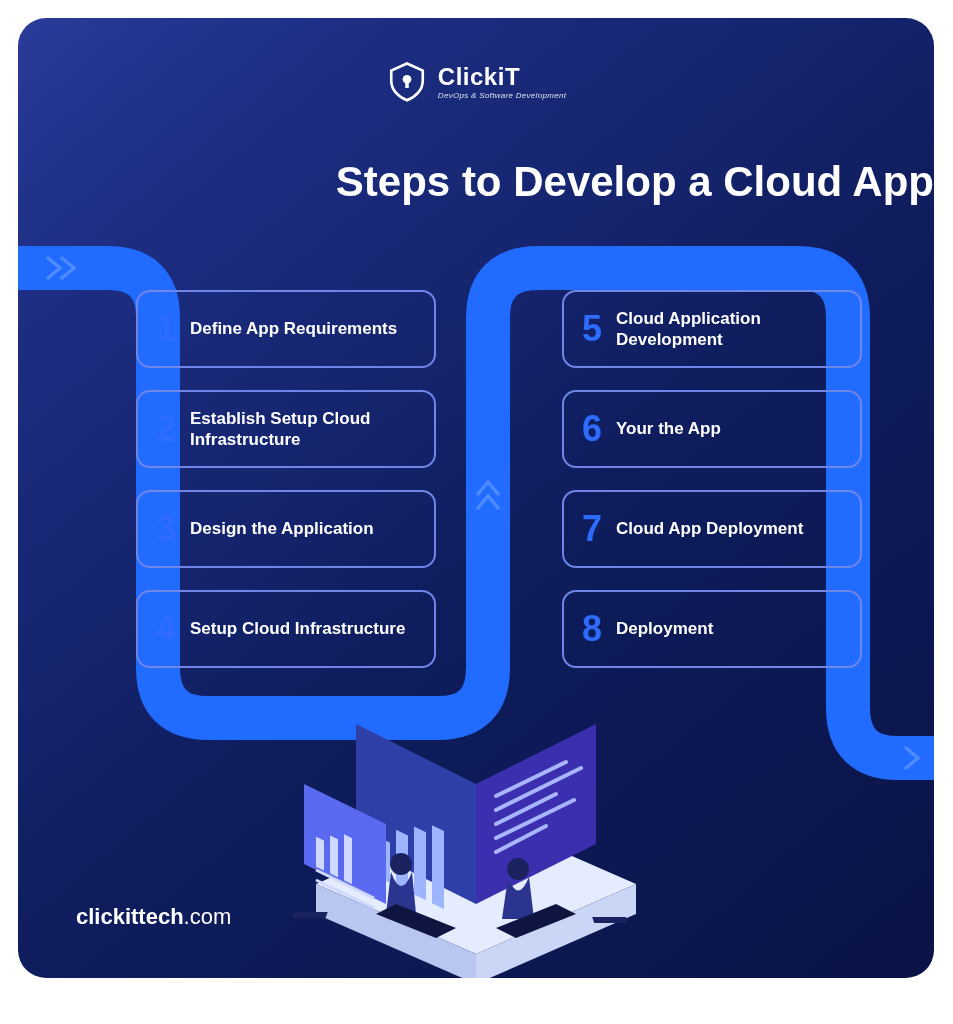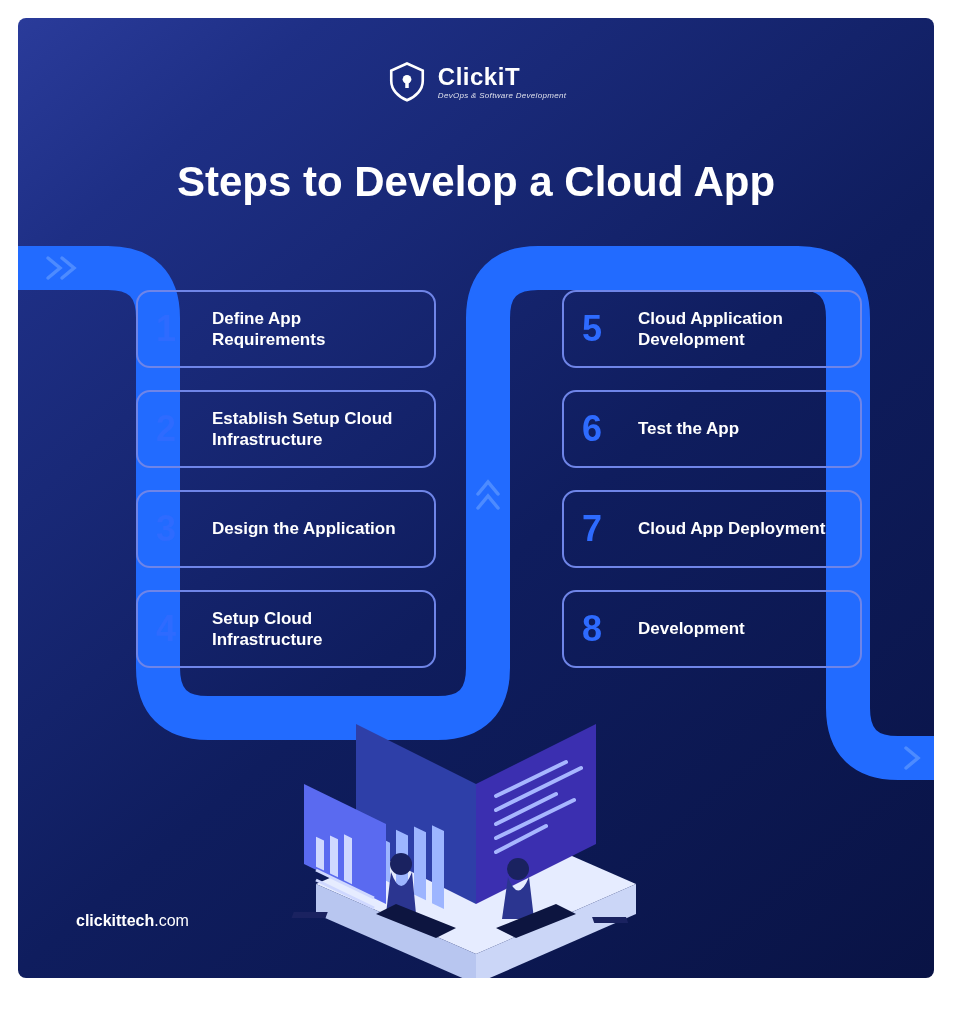--- a/index.html
+++ b/index.html
@@ -10,21 +10,21 @@
     height: 1024px;
     position: relative;
   }
   .card {
     position: absolute;
     top: 18px;
     left: 18px;
     width: 916px;
     height: 960px;
     background: linear-gradient(140deg, #2a3b9a 0%, #1e2f85 15%, #0f1d5e 55%, #091345 100%);
-    border-radius: 8px;
+    border-radius: 28px;
     overflow: hidden;
   }
   
   .flow-path {
     position: absolute;
     top: 0; left: 0;
     width: 916px; height: 960px;
     pointer-events: none;
   }
   
@@ -53,41 +53,41 @@
     font-size: 8px;
     letter-spacing: 0.3px;
     opacity: 0.85;
     font-style: italic;
   }
   
   .title {
     position: absolute;
     top: 140px;
     left: 0; right: 0;
-    text-align: center;
+    text-align: right;
     color: #ffffff;
     font-size: 42px;
     font-weight: 800;
   }
   
   .col {
     position: absolute;
     display: flex;
     flex-direction: column;
     gap: 22px;
   }
   .col-left { top: 272px; left: 118px; width: 300px; }
   .col-right { top: 272px; left: 544px; width: 300px; }
   .step {
     border: 2px solid #6f85e8;
     border-radius: 14px;
     padding: 12px 16px 12px 14px;
     display: flex;
     align-items: center;
-    gap: 32px;
+    gap: 10px;
     min-height: 78px;
   }
   .step-num {
     color: #2e6bff;
     font-size: 36px;
     font-weight: 800;
     line-height: 1;
     min-width: 28px;
     text-align: center;
   }
@@ -96,21 +96,21 @@
     font-size: 17px;
     font-weight: 700;
     line-height: 1.25;
   }
   
   .footer {
     position: absolute;
     bottom: 48px;
     left: 58px;
     color: #fff;
-    font-size: 16px;
+    font-size: 22px;
     font-weight: 400;
   }
   .footer b { font-weight: 800; }
   
   .illus {
     position: absolute;
     bottom: -26px;
     left: 50%;
     transform: translateX(-50%);
     width: 380px;
@@ -178,29 +178,29 @@
     </div>
   </div>
 
   <div class="col col-right">
     <div class="step">
       <div class="step-num">5</div>
       <div class="step-label">Cloud Application Development</div>
     </div>
     <div class="step">
       <div class="step-num">6</div>
-      <div class="step-label">Test the App</div>
+      <div class="step-label">Your the App</div>
     </div>
     <div class="step">
       <div class="step-num">7</div>
       <div class="step-label">Cloud App Deployment</div>
     </div>
     <div class="step">
       <div class="step-num">8</div>
-      <div class="step-label">Development</div>
+      <div class="step-label">Deployment</div>
     </div>
   </div>
 
   <div class="illus">
     <svg viewBox="0 0 380 340" width="380" height="340">
 
       <polygon points="190,290 350,220 190,150 30,220" fill="#e6ecff"></polygon>
       <polygon points="30,220 190,290 190,320 30,250" fill="#b8c6f0"></polygon>
       <polygon points="350,220 190,290 190,320 350,250" fill="#cbd6f7"></polygon>
 

